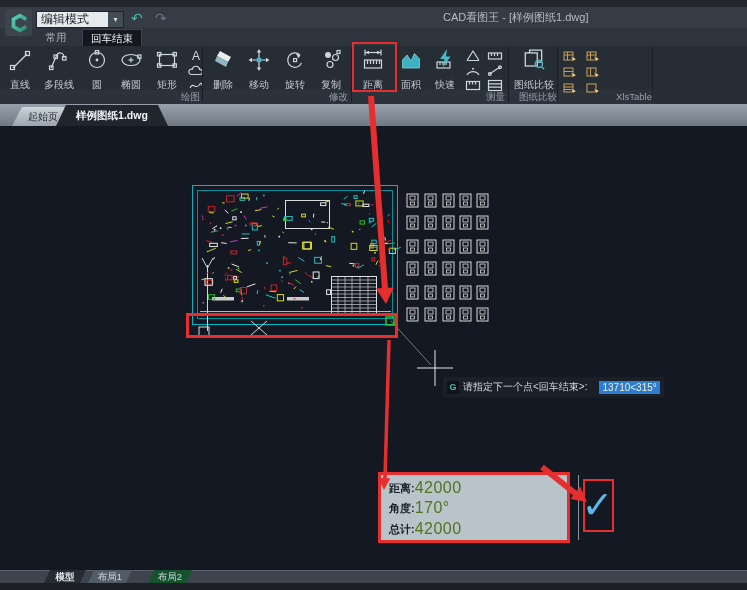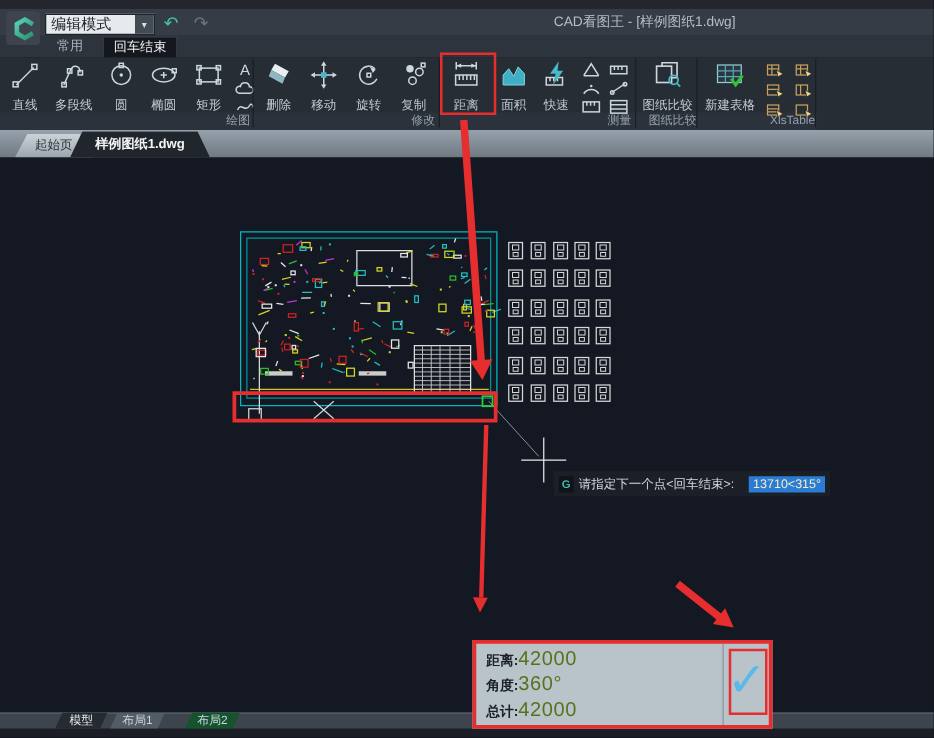--- a/index.html
+++ b/index.html
@@ -43,32 +43,32 @@
 
 #canvas{left:0;top:126px;width:747px;height:444px;background:#131822;z-index:1}
 #cad{left:0;top:0;z-index:2;pointer-events:none}
 #annot{left:0;top:0;z-index:30;pointer-events:none}
 
 #cmd-tip{left:443px;top:377px;height:20px;background:rgba(27,33,41,.95);display:flex;align-items:center;padding:0 4px;z-index:6}
 #cmd-tip .plogo{width:12px;height:13px;background:#10141a;color:#3fbfb0;font-size:9px;font-weight:bold;text-align:center;line-height:13px;margin-right:4px}
 #cmd-tip .ptext{font-size:10px;color:#d3d9df;white-space:nowrap}
 #cmd-tip .pval{font-size:10px;color:#f6eec6;background:#2a7cd4;padding:1px 3px;margin-left:12px;white-space:nowrap}
 
-#measure-panel{left:378px;top:512px;width:240px;height:71px;background:#b9c3ca;border:3px solid #e62e2e;z-index:6}
+#measure-panel{left:378px;top:472px;width:192px;height:71px;background:#b9c3ca;border:3px solid #e62e2e;z-index:6}
 .mrow{position:absolute;left:8px;height:20px;display:flex;align-items:center}
 .mrow .ml{font-size:11px;font-weight:bold;color:#1b2026}
 .mrow .mv{font-size:16px;color:#55731c;letter-spacing:.5px}
 #m-div{position:absolute;left:197px;top:0;width:1px;height:65px;background:#8b969e}
 #check-btn{position:absolute;left:199px;top:0;width:35px;height:65px;text-align:center}
 #check-btn .ck{font-size:38px;line-height:60px;color:#5cb8e8}
 #check-red-box{position:absolute;left:202px;top:4px;width:31px;height:53px;border:2px solid #e62e2e}
 
 #layout-bar{left:0;top:570px;width:747px;height:13px;background:#3d444e;border-top:1px solid #59626c;z-index:5}
 .ltab{position:absolute;top:570px;height:13px;font-size:9.5px;line-height:13px;text-align:center;clip-path:polygon(6px 0,100% 0,calc(100% - 6px) 100%,0 100%);z-index:6}
-#ltab-model{left:44px;width:42px;background:#262b32;color:#e2e8ee;font-weight:normal}
+#ltab-model{left:44px;width:42px;background:#262b32;color:#e2e8ee;font-weight:bold}
 #ltab-l1{left:88px;width:44px;background:#525c66;color:#ccd4dc}
 #ltab-l2{left:148px;width:44px;background:#14532d;color:#ccd4dc}
 #status-strip{left:0;top:583px;width:747px;height:7px;background:#1b1f25;z-index:5}
 </style>
 </head>
 <body>
 
 <div id="os-strip" class="abs"></div>
 <div id="titlebar" class="abs"></div>
 
@@ -284,28 +284,20 @@
       <circle cx="15.5" cy="14.5" r="3.3" fill="none" stroke="#49b8c8" stroke-width="1.3"></circle>
         <line x1="17.8" y1="17" x2="20.3" y2="19.5" stroke="#49b8c8" stroke-width="1.3"></line>
     </svg>
     <span class="lbl">图纸比较</span>
   </div>
 </div>
 <div class="gcap" style="left:509px;width:48px">图纸比较</div>
 <div class="gdiv" style="left:557px"></div>
 
 <div class="group" style="left:560px">
-  <div class="rbtn" style="width:48px">
-    <svg width="24" height="24" viewBox="0 0 24 22">
-      <rect x="2" y="3" width="19" height="14" fill="#2b3640" stroke="#8fd0d8"></rect>
-      <path d="M2,7.6 H21 M2,12.2 H21 M8.3,3 V17 M14.6,3 V17" stroke="#5aa8b2" fill="none"></path>
-      <polyline points="13,14 16.5,19 22,11.5" stroke="#35c435" stroke-width="2.4" fill="none"></polyline>
-    </svg>
-    <span class="lbl">新建表格</span>
-  </div>
   <div class="mini-col" style="width:44px;display:grid;grid-template-columns:1fr 1fr;gap:2px;padding-top:4px">
     <div class="mini">
         <svg width="15" height="12" viewBox="0 0 15 12">
           <rect x="1" y="1" width="9" height="8" class="gd"></rect>
           <path d="M1,4 H10 M4.5,1 V9" class="gd"></path>
           <polygon points="8,5 13.5,8 9.5,10.5" fill="#e8d0a0" stroke="#2a2010" stroke-width="0.6"></polygon>
         </svg>
       </div>
     <div class="mini">
         <svg width="15" height="12" viewBox="0 0 15 12">
@@ -668,21 +660,21 @@
   <span class="pval">13710&lt;315°</span>
 </div>
 
 <div id="measure-panel" class="abs">
   <div class="mrow" style="top:3px">
     <span class="ml">距离:</span>
     <span class="mv">42000</span>
   </div>
   <div class="mrow" style="top:23px">
     <span class="ml">角度:</span>
-    <span class="mv">360°</span>
+    <span class="mv">170°</span>
   </div>
   <div class="mrow" style="top:44px">
     <span class="ml">总计:</span>
     <span class="mv">42000</span>
   </div>
   <div id="m-div"></div>
   <div id="check-btn">
     <span class="ck">✓</span>
   </div>
   <div id="check-red-box"></div>

